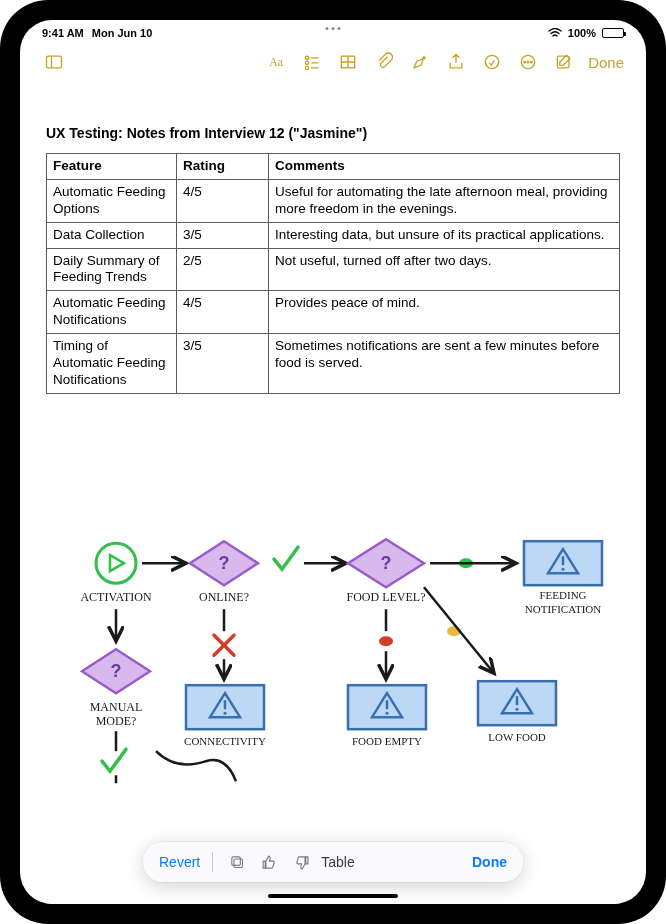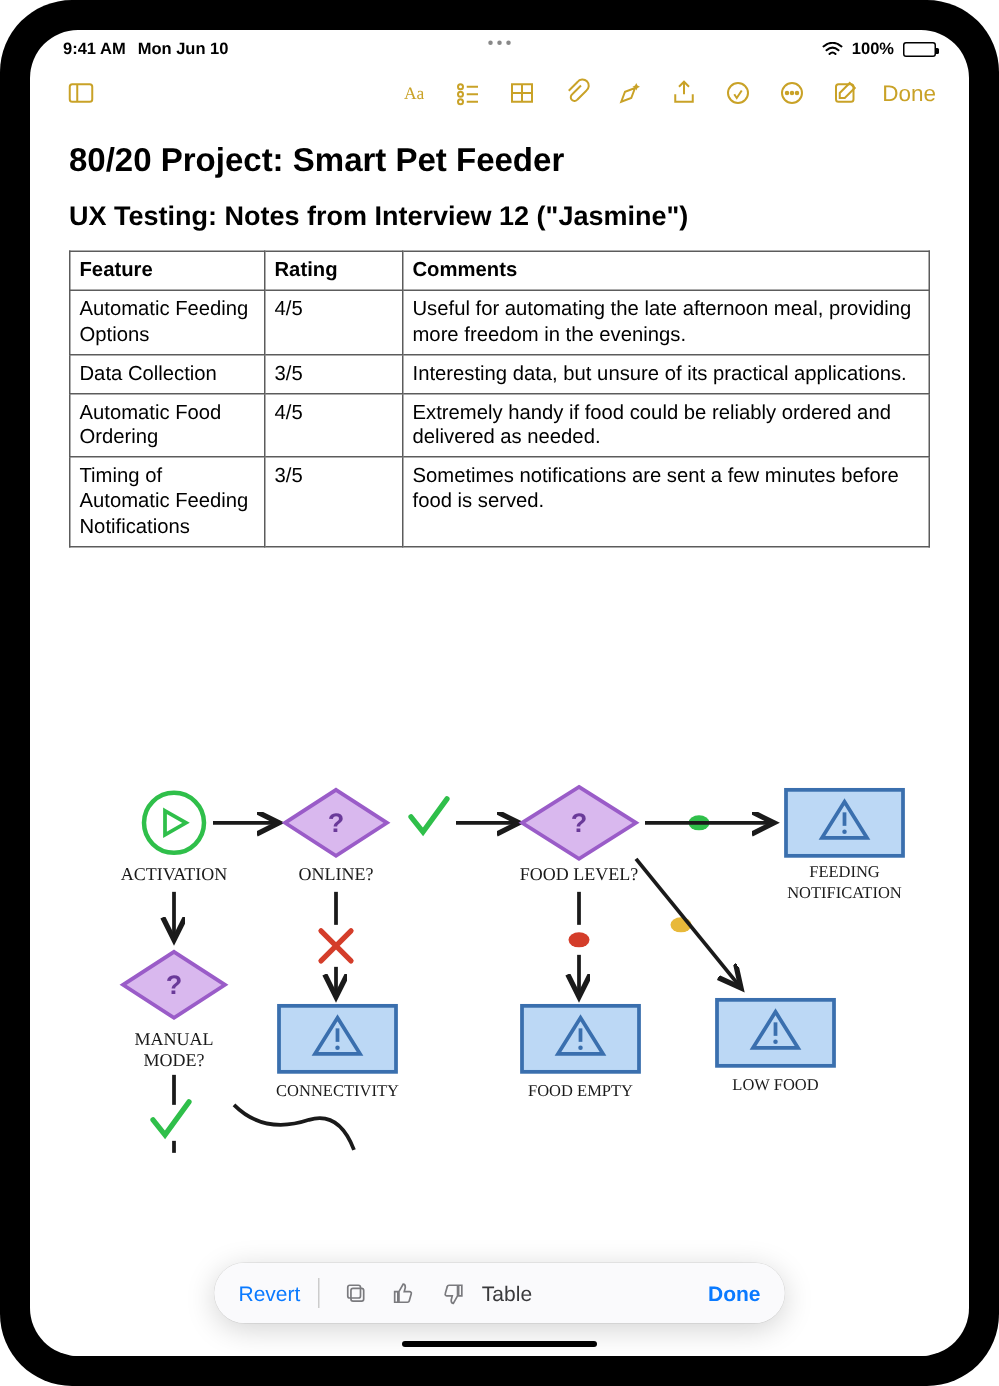--- a/index.html
+++ b/index.html
@@ -72,21 +72,21 @@
   .done-btn { color:#c9a227; font-size:15px; font-weight:500; padding:0 4px; cursor:pointer; }
 
   .content {
     flex:1;
     overflow:hidden;
     padding: 6px 26px 0 26px;
     display:flex;
     flex-direction:column;
   }
   .title { font-size: 22px; font-weight: 700; margin: 6px 0 14px 0; }
-  .subtitle { font-size: 18px; font-weight: 600; margin-bottom: 12px; }
+  .subtitle { font-size: 14px; font-weight: 600; margin-bottom: 12px; margin-top: 37px; }
 
   table {
     width: 100%;
     border-collapse: collapse;
     font-size: 13.5px;
   }
   th, td {
     border: 1px solid #5c5c5c;
     padding: 4px 6px;
     text-align: left;
@@ -228,21 +228,20 @@
       <div class="tb-btn">
         <svg viewBox="0 0 24 24">
             <rect x="4" y="5" width="14" height="14" rx="2"></rect>
             <path d="M15 4l4 4-8 8h-4v-4z"></path>
           </svg>
       </div>
       <div class="done-btn">Done</div>
     </div>
 
     <div class="content">
-      <div class="title">80/20 Project: Smart Pet Feeder</div>
       <div class="subtitle">UX Testing: Notes from Interview 12 ("Jasmine")</div>
 
       <table>
         <thead>
           <tr>
             <th class="col-feature">Feature</th>
             <th class="col-rating">Rating</th>
             <th>Comments</th>
           </tr>
         </thead>
@@ -251,23 +250,28 @@
               <td>Automatic Feeding Options</td>
               <td>4/5</td>
               <td>Useful for automating the late afternoon meal, providing more freedom in the evenings.</td>
             </tr>
           <tr>
               <td>Data Collection</td>
               <td>3/5</td>
               <td>Interesting data, but unsure of its practical applications.</td>
             </tr>
           <tr>
-              <td>Automatic Food Ordering</td>
+              <td>Daily Summary of Feeding Trends</td>
+              <td>2/5</td>
+              <td>Not useful, turned off after two days.</td>
+            </tr>
+          <tr>
+              <td>Automatic Feeding Notifications</td>
               <td>4/5</td>
-              <td>Extremely handy if food could be reliably ordered and delivered as needed.</td>
+              <td>Provides peace of mind.</td>
             </tr>
           <tr>
               <td>Timing of Automatic Feeding Notifications</td>
               <td>3/5</td>
               <td>Sometimes notifications are sent a few minutes before food is served.</td>
             </tr>
         </tbody>
       </table>
 
       <div class="sketch-area">

